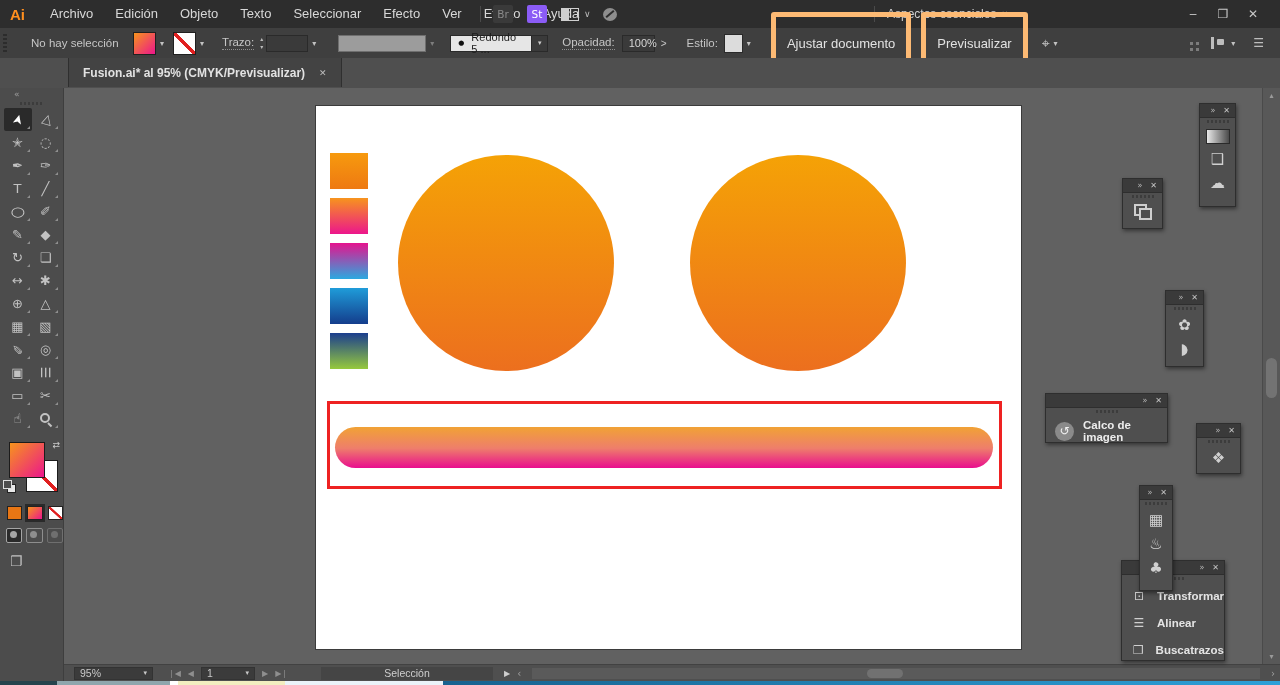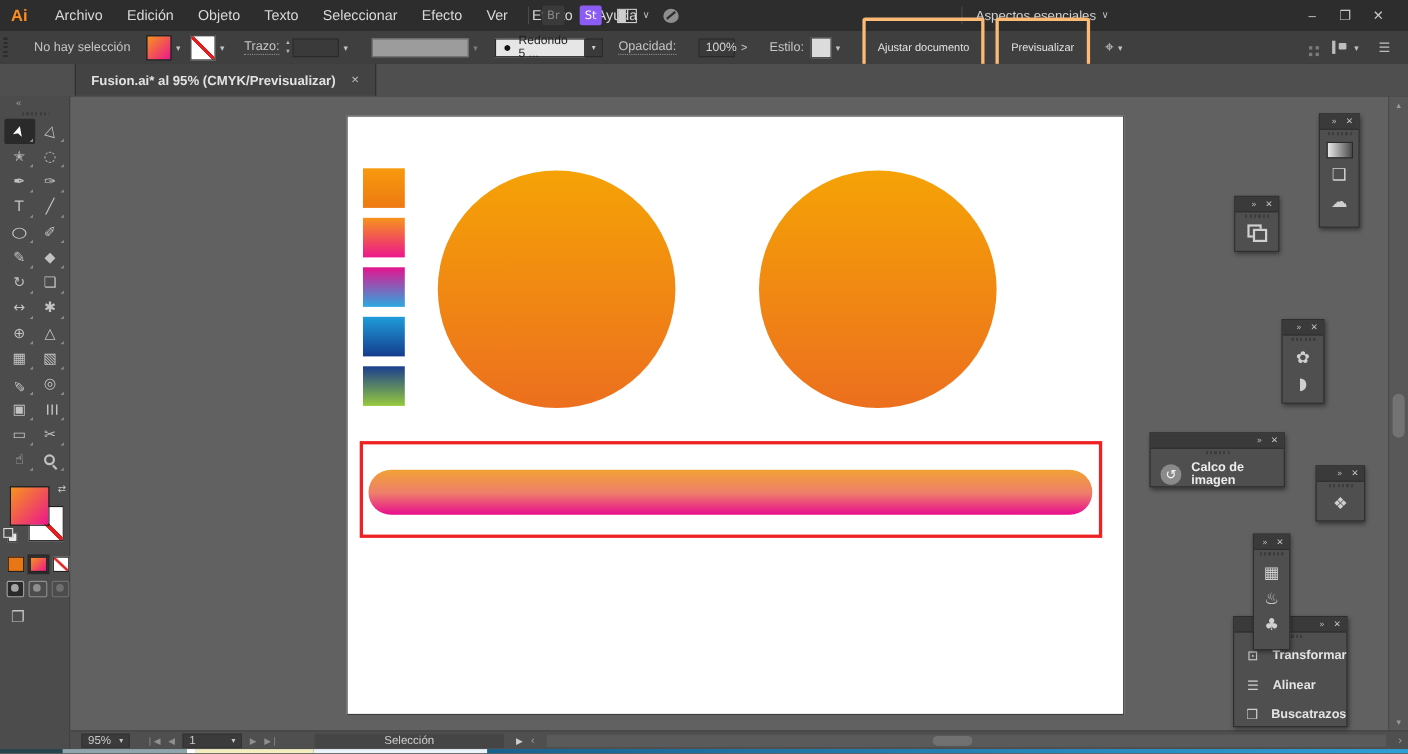--- a/index.html
+++ b/index.html
@@ -48,21 +48,21 @@
   .chev-sm{color:#c2c2c2;font-size:8px;margin-left:4px}
   .stepper{display:flex;flex-direction:column;justify-content:center;gap:2px;color:#bcbcbc;font-size:6px;line-height:6px;text-align:center}
   .dfield{background:#3a3a3a;border:1px solid #2a2a2a;height:17px;color:#d6d6d6;font-size:11px;
           display:flex;align-items:center;padding:0 6px;box-sizing:border-box}
   .ddis{background:#9c9c9c;border:1px solid #6f6f6f;height:17px;width:88px;box-sizing:border-box}
   .combo{background:#e6e6e6;color:#1c1c1c;font-size:11px;height:17px;display:flex;align-items:center;gap:7px;
          padding:0 7px;border:1px solid #2a2a2a;box-sizing:border-box}
   .combo .bullet{font-size:7px;color:#111}
   .combo-arrow{width:16px;height:17px;background:#3a3a3a;border:1px solid #2a2a2a;border-left:none;color:#ccc;
                font-size:7px;display:flex;align-items:center;justify-content:center;box-sizing:border-box}
-  .cbtn{border:3px solid #fdba74;border-radius:3px;color:#e2e2e2;font-size:10px;padding:19px 11px;background:transparent}
+  .cbtn{border:5px solid #fdba74;border-radius:3px;color:#e2e2e2;font-size:13px;padding:19px 11px;background:transparent}
   .stylesw{width:17px;height:17px;background:#dcdcdc;border:1px solid #2a2a2a}
   .i-grid4{width:3px;height:3px;background:#7c7c7c;box-shadow:6px 0 #7c7c7c,0 6px #7c7c7c,6px 6px #7c7c7c;display:inline-block}
   .i-dock{width:13px;height:12px;border-left:3px solid #bdbdbd;position:relative;display:inline-block}
   .i-dock::after{content:"";position:absolute;left:3px;top:2px;width:7px;height:6px;background:#bdbdbd;border-radius:1px}
   .i-menu{color:#bdbdbd;font-size:12px}
 
   
   .tabbar{position:absolute;left:0;top:58px;width:1280px;height:30px;background:#4f4f4f;border-bottom:1px solid #3a3a3a}
   .doc-tab{position:absolute;left:68px;top:0;height:29px;background:#434343;border-right:1px solid #2f2f2f;
            border-left:1px solid #2f2f2f;display:flex;align-items:center;padding:0 14px;gap:14px}
@@ -213,21 +213,21 @@
     <span class="dfield" style="width:42px;margin-left:3px"></span>
     <span class="chev-sm glyph">▾</span>
     <span class="ddis" style="margin-left:22px"></span>
     <span class="chev-sm glyph" style="color:#7d7d7d">▾</span>
     <span class="combo" style="margin-left:16px;width:82px">
       <span class="bullet glyph">●</span>
       <span>Redondo 5 ...</span>
     </span>
     <span class="combo-arrow glyph">▾</span>
     <span class="cb-label u-dot" style="margin-left:14px">Opacidad:</span>
-    <span class="dfield" style="width:33px;margin-left:20px">100%</span>
+    <span class="dfield" style="width:33px;margin-left:7px">100%</span>
     <span class="cb-label" style="margin-left:6px;font-size:10px">&gt;</span>
     <span class="cb-label" style="margin-left:20px">Estilo:</span>
     <span class="stylesw" style="margin-left:6px"></span>
     <span class="chev-sm glyph">▾</span>
     <button class="cbtn" style="margin-left:20px">Ajustar documento</button>
     <button class="cbtn" style="margin-left:10px">Previsualizar</button>
     <span class="glyph" style="margin-left:14px;font-size:14px;color:#c2c2c2">⌖</span>
     <span class="chev-sm glyph">▾</span>
     <span style="flex:1"></span>
     <span class="i-grid4"></span>
@@ -453,21 +453,21 @@
     <div class="picon glyph">♣</div>
   </div>
 
   <div class="vscroll">
     <span class="vs-up glyph">▴</span>
     <span class="vs-thumb"></span>
     <span class="vs-dn glyph">▾</span>
   </div>
 
   <div class="statusbar">
-    <span class="sfield" style="width:44px">
+    <span class="sfield" style="width:79px">
       <span>95%</span>
       <span class="glyph" style="font-size:7px">▾</span>
     </span>
     <span class="navico glyph" style="margin-left:8px">❘◀</span>
     <span class="navico glyph">◀</span>
     <span class="sfield" style="width:54px">
       <span>1</span>
       <span class="glyph" style="font-size:7px">▾</span>
     </span>
     <span class="navico glyph">▶</span>

